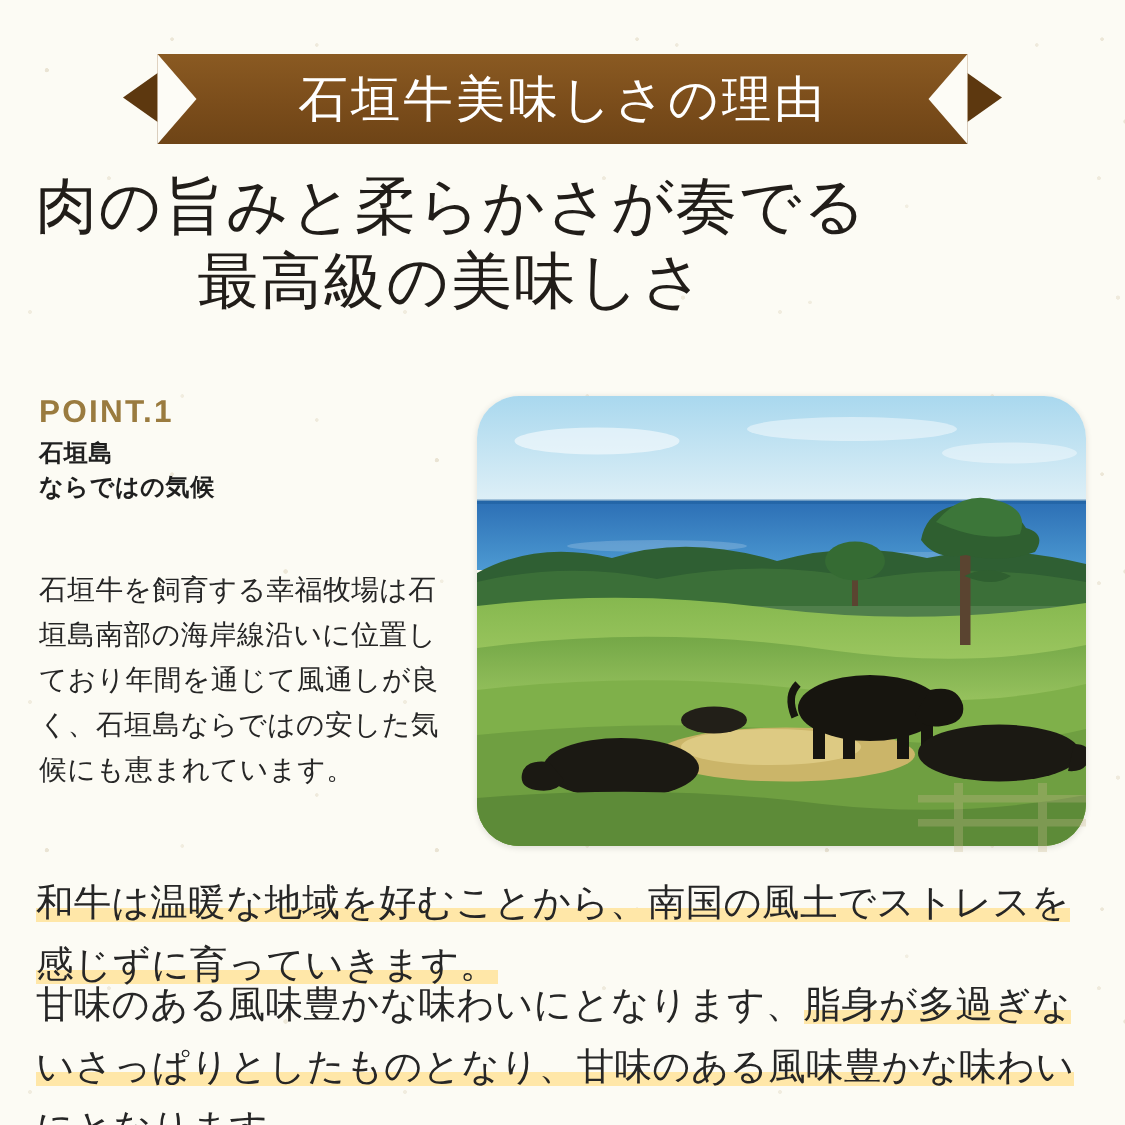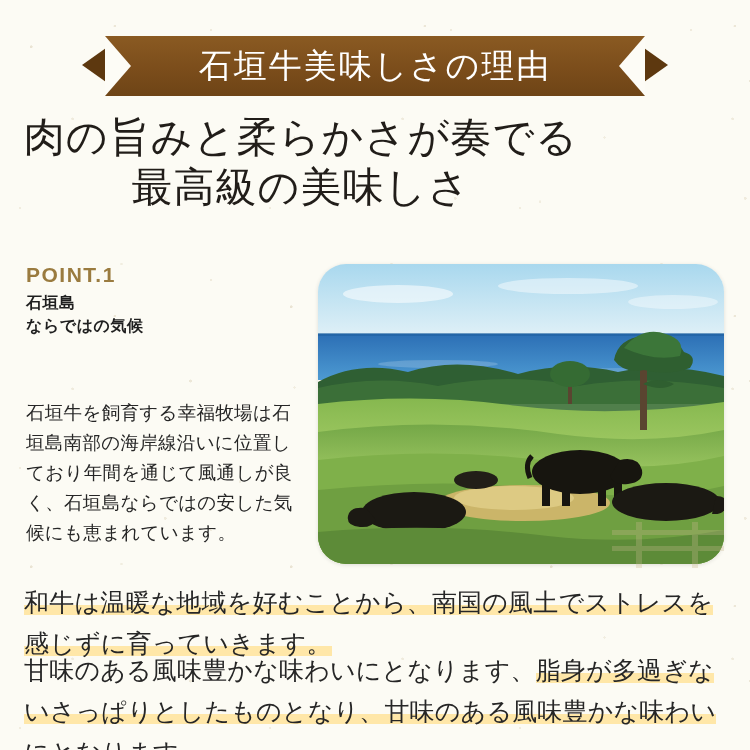--- a/index.html
+++ b/index.html
@@ -147,21 +147,20 @@
   
   .body-column {
     position: absolute;
     top: 378px;
     left: 26px;
     width: 274px;
     font-size: 18.5px;
     line-height: 1.62;
     letter-spacing: 0.3px;
     color: #262626;
-    margin-top: 20px;
   }
 
   
   .photo {
     position: absolute;
     top: 264px;
     left: 318px;
     width: 406px;
     height: 300px;
     border-radius: 28px;

